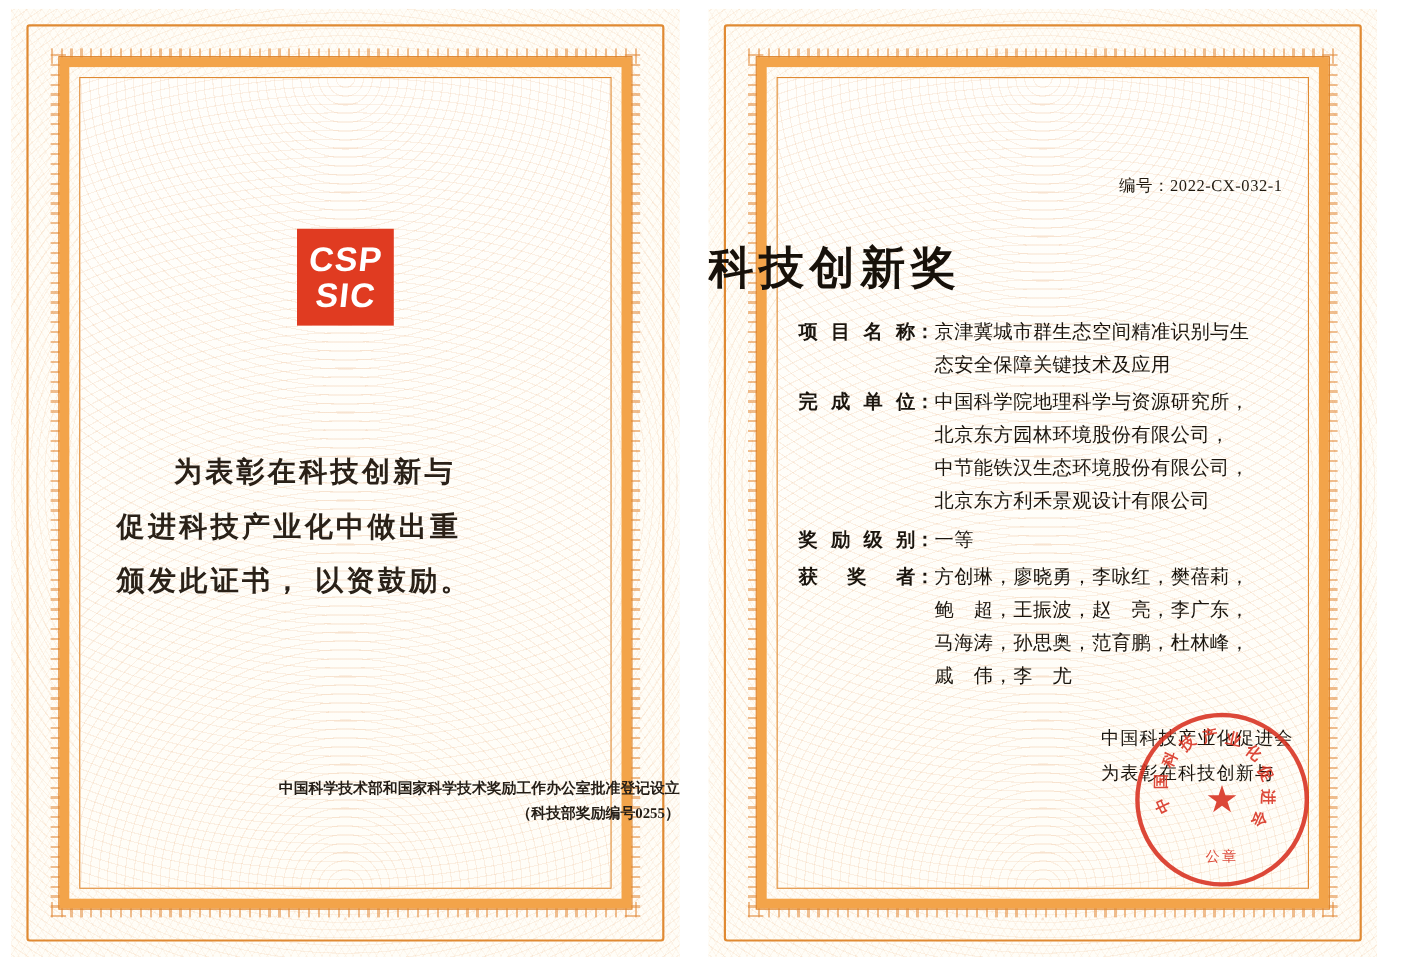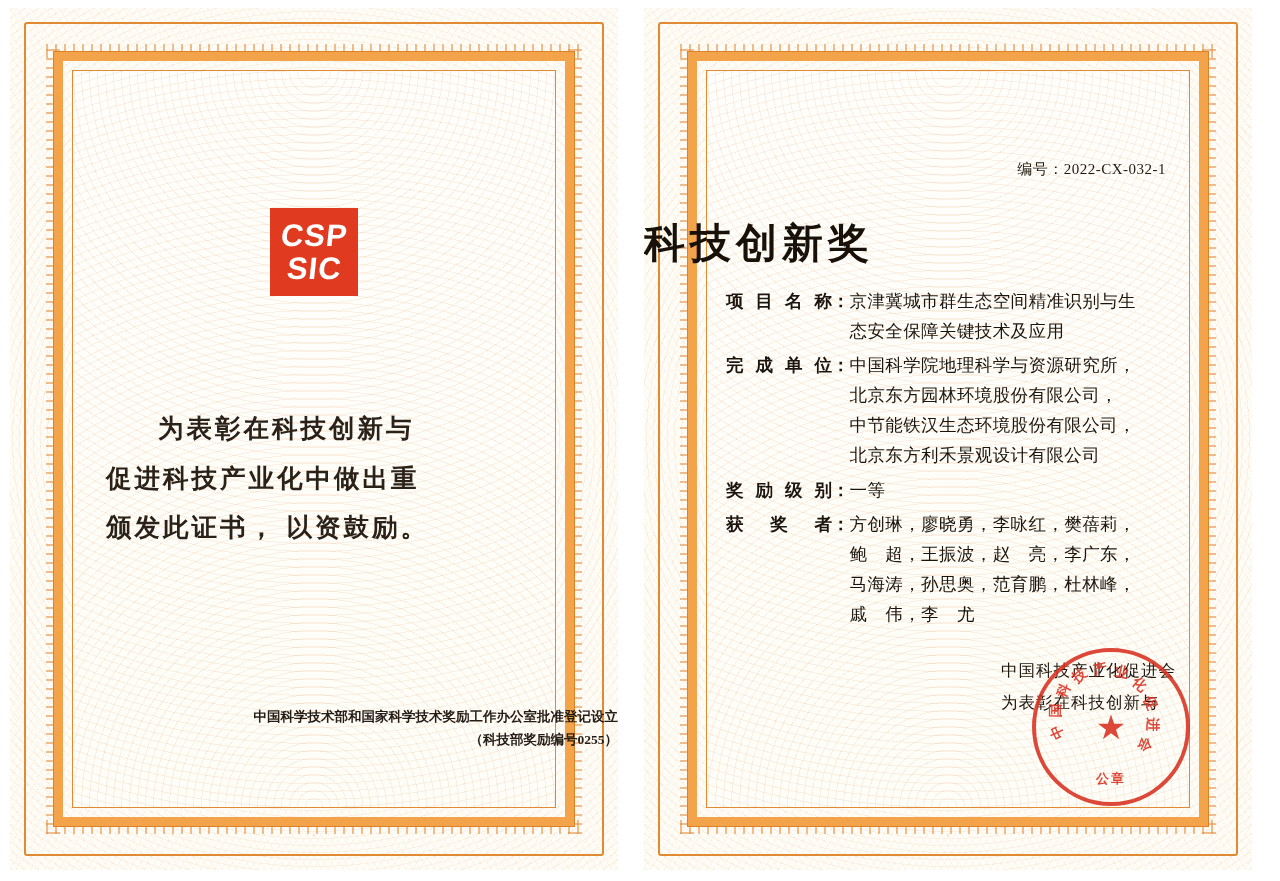--- a/index.html
+++ b/index.html
@@ -213,21 +213,21 @@
     font-weight: bold;
     transform-origin: 0 0;
     white-space: nowrap;
   }
   .stamp-bottom {
     position: absolute;
     left: 0; right: 0;
     bottom: 14px;
     text-align: center;
     font-size: 13px;
-    font-weight: bold;
+    font-weight: normal;
     letter-spacing: 2px;
   }
   .issuer {
     position: absolute;
     right: 76px;
     bottom: 152px;
     text-align: left;
     font-size: 16.5px;
     line-height: 1.9;
     color: #1b150e;

